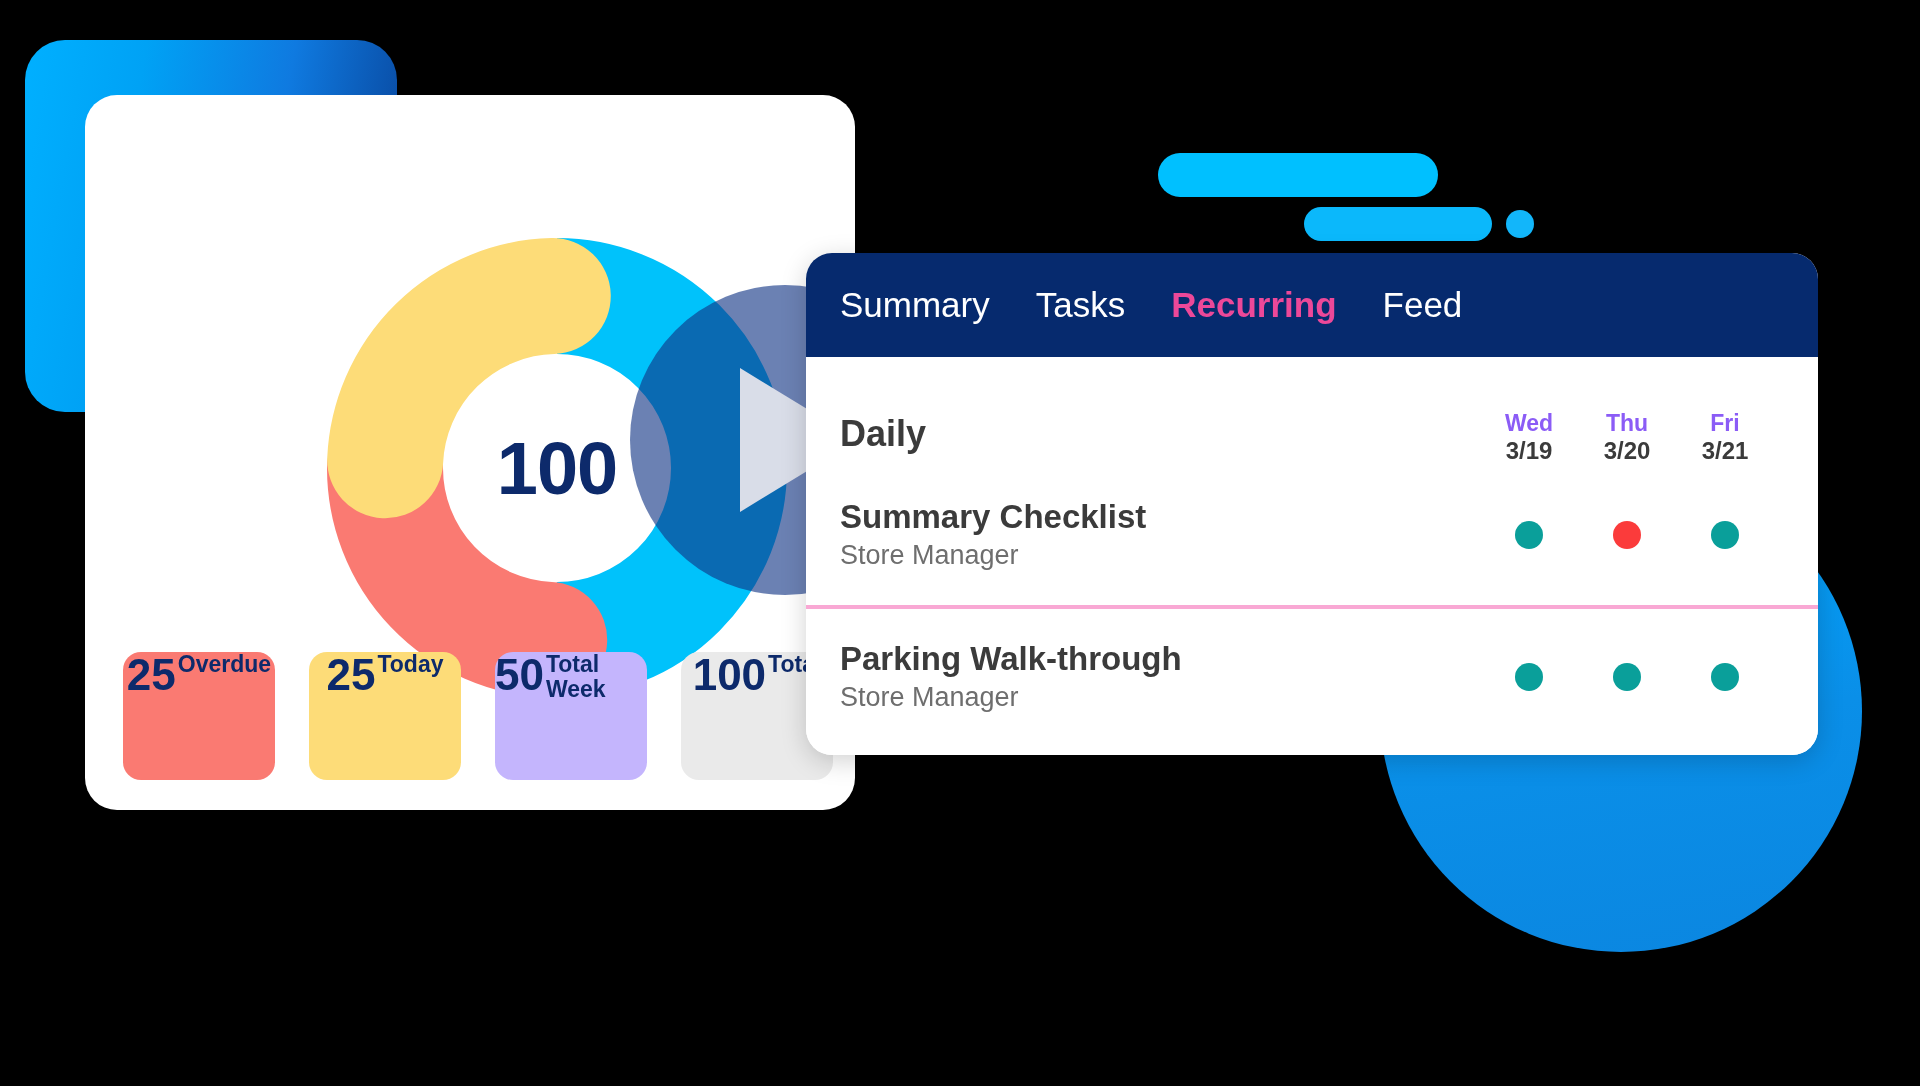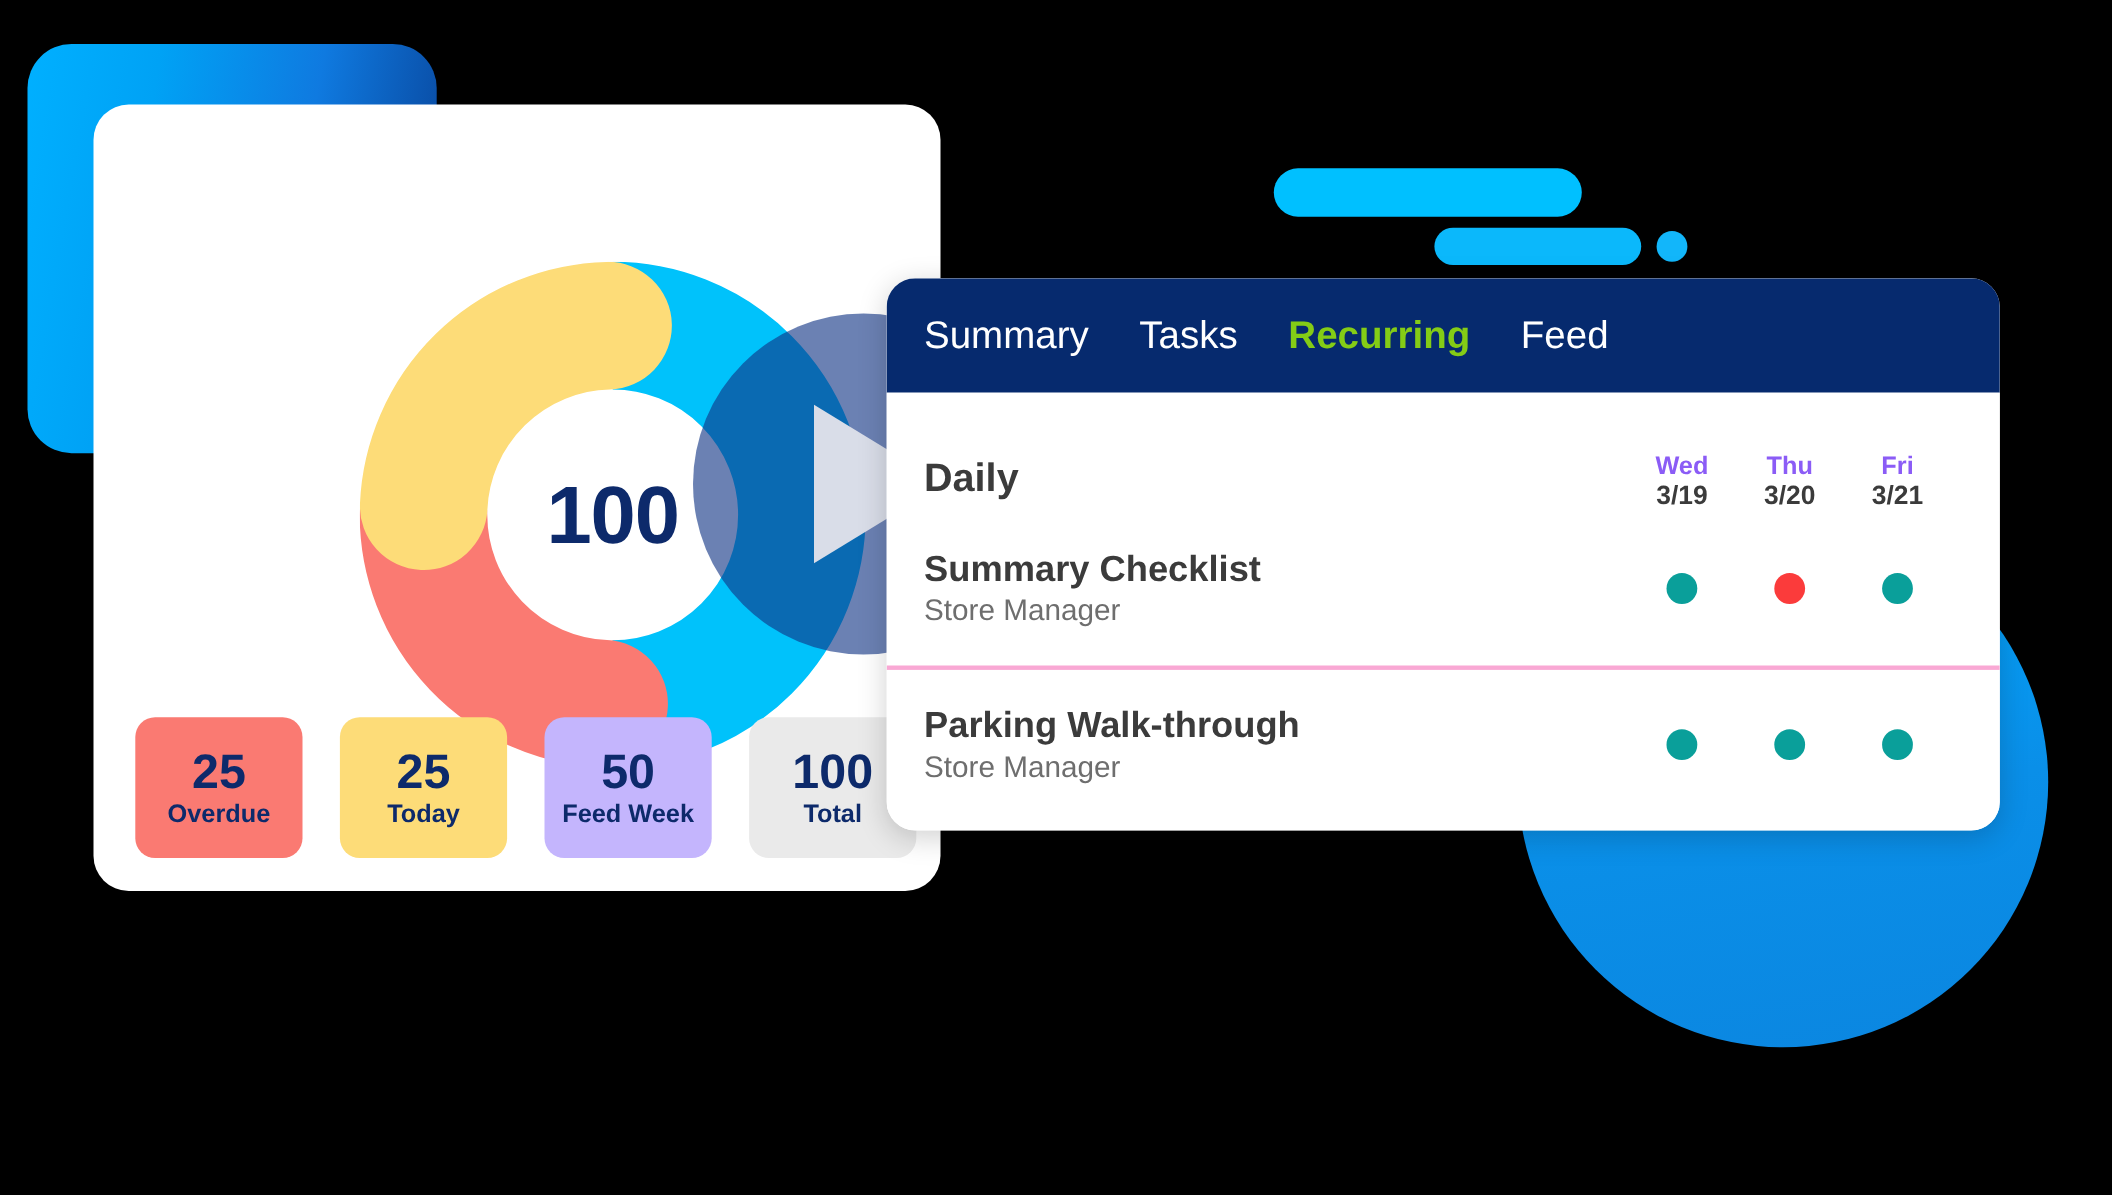--- a/index.html
+++ b/index.html
@@ -67,22 +67,22 @@
   
   .stats-row {
     position: absolute;
     left: 38px; top: 557px;
     width: 714px; height: 130px;
     display: flex; gap: 34px;
   }
   .stat {
     width: 152px; height: 128px;
     border-radius: 18px;
-    display: flex; flex-direction: column;
-    align-items: center; justify-content: center;
+    display: flex; flex-direction: row;
+    align-items: flex-start; justify-content: center;
     gap: 2px;
   }
   .stat-value { font-size: 44px; font-weight: bold; color: #0d2a6b; line-height: 1.05; }
   .stat-label { font-size: 23px; font-weight: bold; color: #0d2a6b; line-height: 1.1; }
 
   
   .play-btn {
     position: absolute;
     left: 630px; top: 285px;
     width: 310px; height: 310px;
@@ -115,21 +115,21 @@
     display: flex; align-items: center;
     padding-left: 34px;
     gap: 46px;
   }
   .nav-tab {
     font-size: 35px;
     color: #ffffff;
     cursor: pointer;
     white-space: nowrap;
   }
-  .nav-tab.active { color: #84cc16; font-weight: bold; }
+  .nav-tab.active { color: #ec4899; font-weight: bold; }
 
   .panel-body { position: relative; height: 398px; background: #fff; }
 
   .sched-header {
     display: flex; align-items: flex-end;
     padding: 12px 44px 0 34px;
     height: 108px;
   }
   .sched-title {
     font-size: 36px; font-weight: bold; color: #3b3b3b;
@@ -184,21 +184,21 @@
       <div class="stat" style="background:#fa7a72">
         <div class="stat-value">25</div>
         <div class="stat-label">Overdue</div>
       </div>
       <div class="stat" style="background:#fddc78">
         <div class="stat-value">25</div>
         <div class="stat-label">Today</div>
       </div>
       <div class="stat" style="background:#c4b5fd">
         <div class="stat-value">50</div>
-        <div class="stat-label">Feed Week</div>
+        <div class="stat-label">Total Week</div>
       </div>
       <div class="stat" style="background:#eaeaea">
         <div class="stat-value">100</div>
         <div class="stat-label">Total</div>
       </div>
     </div>
   </div>
 
   <div class="play-btn">
     <div class="play-tri"></div>

